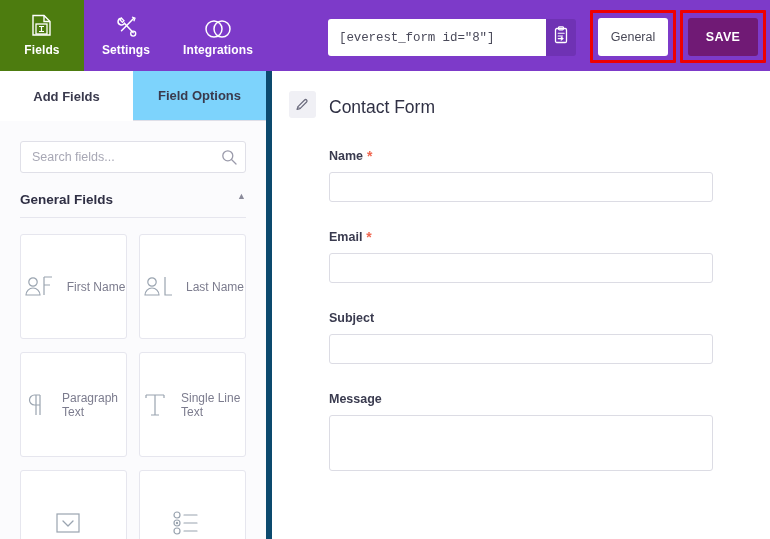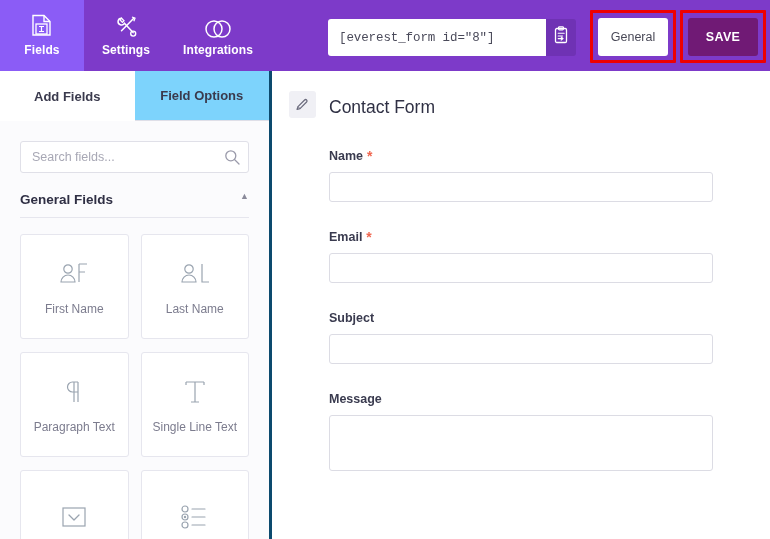--- a/index.html
+++ b/index.html
@@ -16,21 +16,21 @@
     position: absolute; top:0; left:0; width:770px; height:71px;
     background: #7d3ac9;
     display:flex; align-items:stretch;
   }
   .nav-tabs { display:flex; align-items:stretch; height:71px; }
   .nav-tab {
     width: 84px; height:71px;
     display:flex; flex-direction:column; align-items:center; justify-content:center;
     color:#ffffff; cursor:pointer; gap:3px;
   }
-  .nav-tab.active { background:#8b5cf6; }
+  .nav-tab.active { background:#4d7c0f; }
   .nav-tab .nav-ico { height:26px; display:flex; align-items:flex-end; }
   .nav-tab .nav-label { font-size:12px; font-weight:bold; letter-spacing:.1px; line-height:14px; }
   .nav-tab.wide { width: 100px; }
 
   
   .sc-zone {
     position:absolute; left:328px; top:19px;
     display:flex; align-items:center; height:37px;
   }
   .sc-input {
@@ -60,21 +60,21 @@
   .btn-save {
     position:absolute; left:688px; top:18px; width:70px; height:38px;
     background:#701a75; border:none; border-radius:3px;
     color:#ffffff; font-size:12.5px; font-weight:bold; letter-spacing:.4px;
     cursor:pointer;
   }
 
   
   .sidebar {
     position:absolute; left:0; top:71px; width:272px; height:468px;
-    background:#fbfbfd; border-right:3px solid #0c4a6e; overflow:hidden;
+    background:#fbfbfd; border-right:6px solid #0c4a6e; overflow:hidden;
   }
   .side-tabs { display:flex; height:50px; width:100%; }
   .side-tab {
     flex:1; display:flex; align-items:center; justify-content:center;
     font-size:13px; font-weight:bold; color:#3a3a4d; cursor:pointer;
   }
   .side-tab.active { background:#ffffff; }
   .side-tab.inactive { background:#7dd3fc; border-bottom:1px solid #dfdfe8; }
 
   .side-body { padding:0 20px; background:#fbfbfd; height:418px; }
@@ -98,21 +98,21 @@
     padding-bottom:10px; border-bottom:1px solid #e6e6ee; cursor:pointer;
   }
   .section-title { font-size:13.5px; font-weight:bold; color:#2f2f44; }
   .section-caret { color:#8a8a9a; font-size:9px; line-height:9px; }
 
   .field-grid {
     margin-top:16px; display:grid; grid-template-columns:1fr 1fr; gap:13px 12px;
   }
   .field-card {
     height:105px; background:#ffffff; border:1px solid #e6e6ee; border-radius:3px;
-    display:flex; flex-direction:column; align-items:center; justify-content:center;
+    display:flex; flex-direction:row; align-items:center; justify-content:center;
     gap:11px; cursor:pointer;
   }
   .field-card .fc-ico { height:34px; display:flex; align-items:center; justify-content:center; }
   .field-card .fc-label { font-size:12px; color:#7c7c8e; }
 
   
   .main {
     position:absolute; left:272px; top:71px; width:498px; height:468px;
     background:#ffffff; overflow:hidden;
   }

